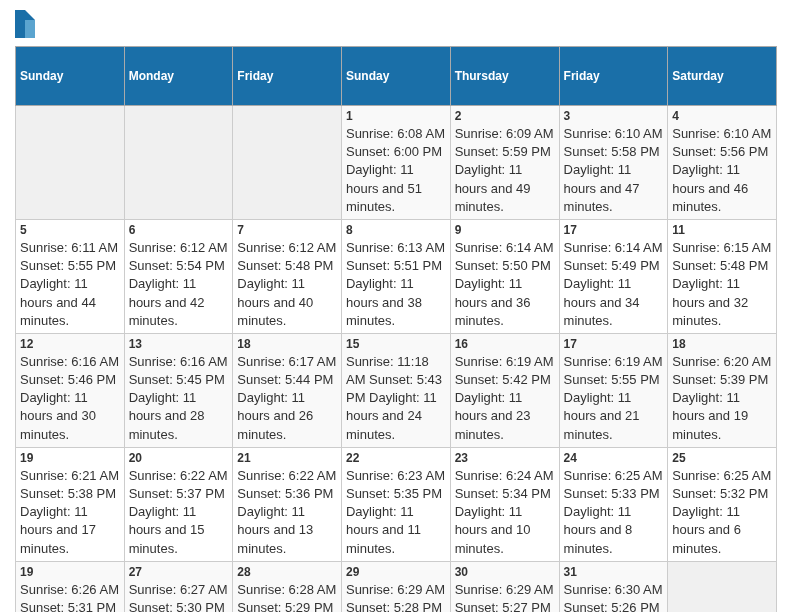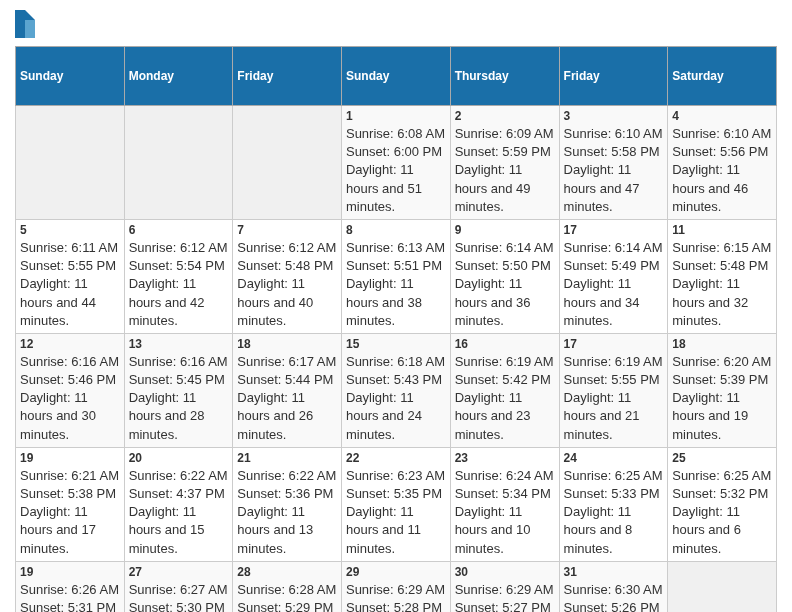--- a/index.html
+++ b/index.html
@@ -234,21 +234,21 @@
           </td>
           <td>
             <span class="day-num">18</span>
             <div class="day-info">Sunrise: 6:17 AM
 Sunset: 5:44 PM
 Daylight: 11 hours
 and 26 minutes.</div>
           </td>
           <td>
             <span class="day-num">15</span>
-            <div class="day-info">Sunrise: 6:18 AM
+            <div class="day-info">Sunrise: 11:18 AM
 Sunset: 5:43 PM
 Daylight: 11 hours
 and 24 minutes.</div>
           </td>
           <td>
             <span class="day-num">16</span>
             <div class="day-info">Sunrise: 6:19 AM
 Sunset: 5:42 PM
 Daylight: 11 hours
 and 23 minutes.</div>
@@ -272,21 +272,21 @@
           <td>
             <span class="day-num">19</span>
             <div class="day-info">Sunrise: 6:21 AM
 Sunset: 5:38 PM
 Daylight: 11 hours
 and 17 minutes.</div>
           </td>
           <td>
             <span class="day-num">20</span>
             <div class="day-info">Sunrise: 6:22 AM
-Sunset: 4:37 PM
+Sunset: 5:37 PM
 Daylight: 11 hours
 and 15 minutes.</div>
           </td>
           <td>
             <span class="day-num">21</span>
             <div class="day-info">Sunrise: 6:22 AM
 Sunset: 5:36 PM
 Daylight: 11 hours
 and 13 minutes.</div>
           </td>

